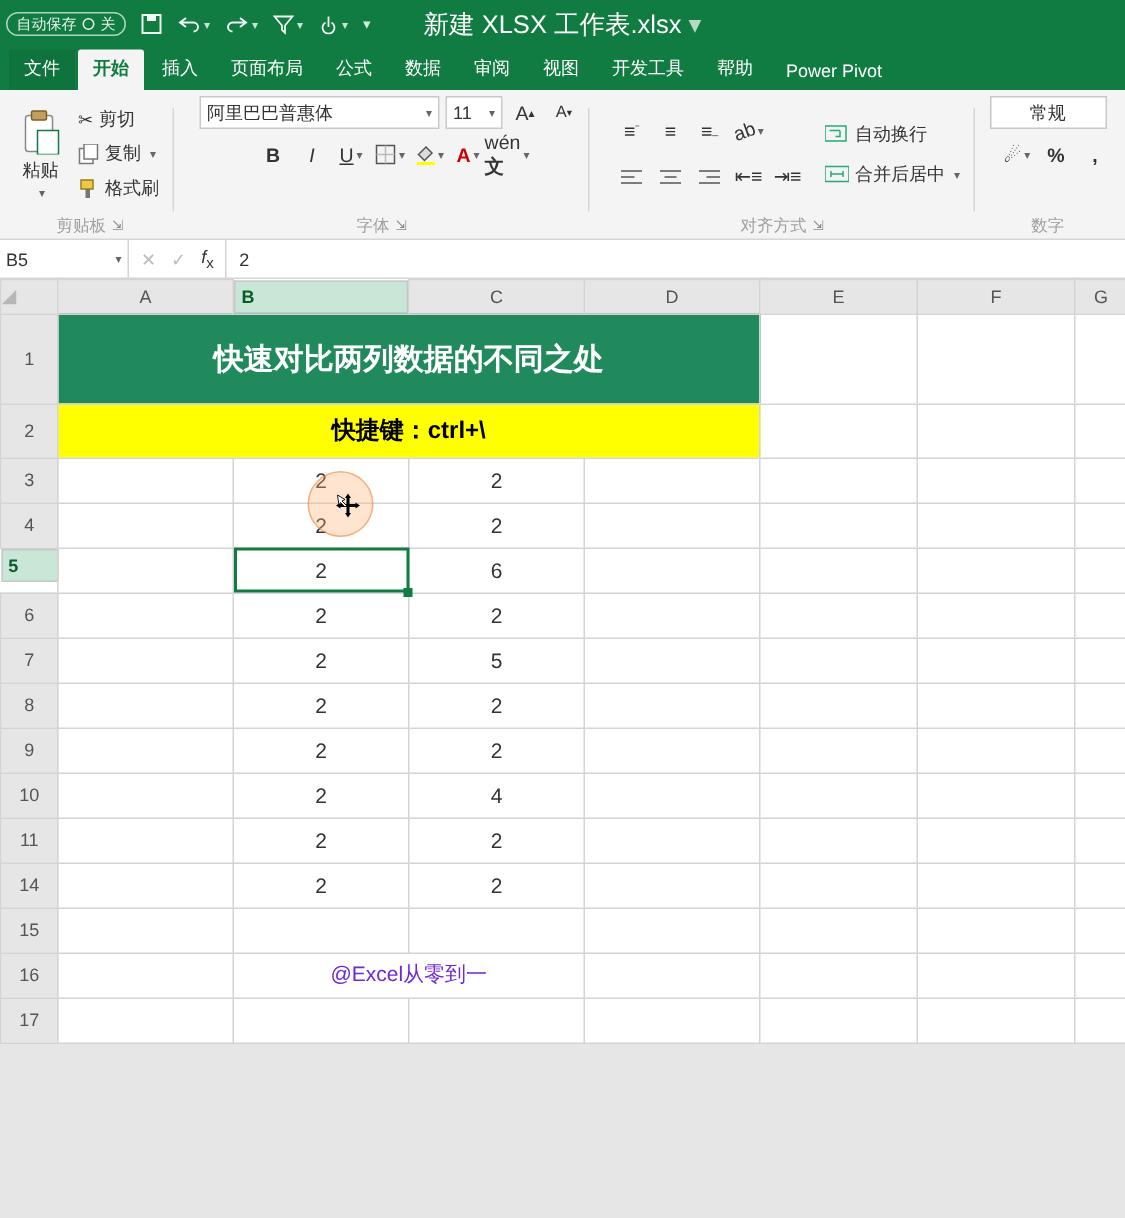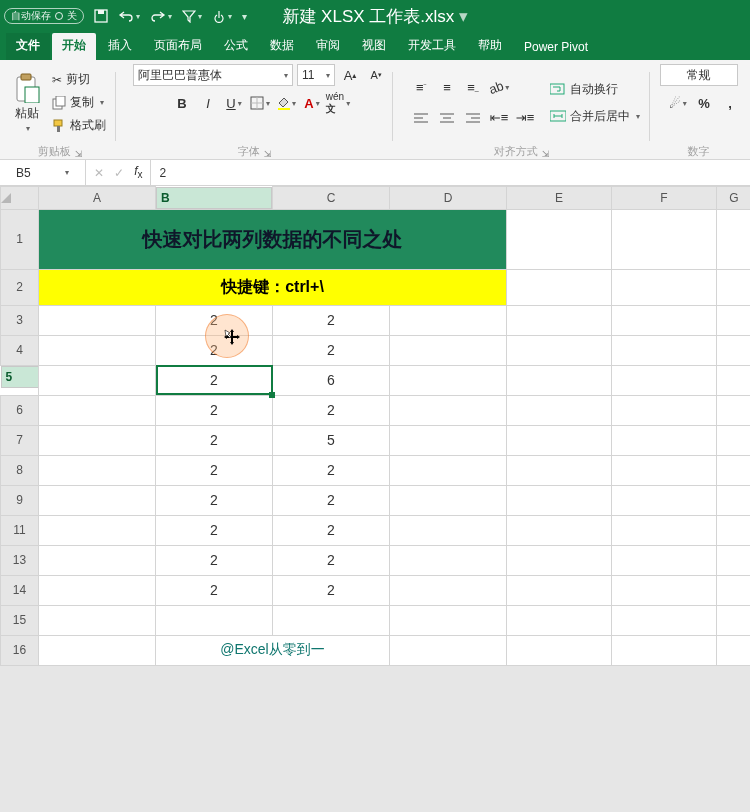--- a/index.html
+++ b/index.html
@@ -20,58 +20,58 @@
   
   .titlebar{height:24px;background:var(--titlebar);color:var(--titletext);display:flex;align-items:center;padding:16px 4px;gap:6px;position:relative;}
   .qt{display:flex;align-items:center;gap:10px;}
   .qt span{display:flex;align-items:center;justify-content:center;opacity:.95;}
   .doc-title{position:absolute;left:50%;transform:translateX(-50%);font-size:17px;}
   .pill{display:inline-flex;align-items:center;height:16px;border:1px solid rgba(255,255,255,.7);border-radius:8px;padding:0 6px;font-size:10px;gap:4px;}
   .pill .dot{width:8px;height:8px;border:1px solid #fff;border-radius:50%;}
   
   .tabs{height:28px;background:var(--titlebar);display:flex;align-items:flex-end;padding:0 6px;gap:2px;}
   .tabbtn{color:#fff;padding:4px 10px 6px;font-size:12px;white-space:nowrap;cursor:pointer;}
-  .tabbtn.file{background:rgba(0,0,0,.07);font-weight:700;}
+  .tabbtn.file{background:rgba(0,0,0,.07);font-weight:400;}
   .tabbtn.active{background:var(--ribbon-bg);color:var(--tab-active);font-weight:600;border-radius:2px 2px 0 0;}
   
   .ribbon{background:var(--ribbon-bg);border-bottom:1px solid var(--ribbon-border);height:100px;display:flex;padding:4px 4px 0;}
   .grp{display:flex;flex-direction:column;align-items:center;padding:0 6px;position:relative;}
   .grp:not(:last-child)::after{content:"";position:absolute;right:0;top:8px;bottom:18px;width:1px;background:var(--ribbon-border);}
   .grp .body{flex:1;display:flex;align-items:center;gap:4px;}
-  .grp .label{color:var(--section);font-size:11px;height:18px;display:flex;align-items:flex-end;gap:4px;}
+  .grp .label{color:var(--section);font-size:11px;height:18px;display:flex;align-items:center;gap:4px;}
   .grp .label .launch{font-size:9px;color:#888;}
   .smallbtn{display:flex;align-items:center;gap:4px;padding:2px 4px;font-size:12px;white-space:nowrap;}
   .vstack{display:flex;flex-direction:column;gap:2px;}
   .hstack{display:flex;gap:4px;align-items:center;padding-left:11px;}
   .bigbtn{display:flex;flex-direction:column;align-items:center;justify-content:center;gap:2px;padding:2px 4px;font-size:12px;}
   .sel{border:1px solid #c8c8c8;background:#fff;height:22px;display:flex;align-items:center;padding:0 4px;font-size:12px;}
   .fontname{width:160px;justify-content:space-between;}
   .fontsize{width:38px;justify-content:space-between;}
   .toolbtn{width:22px;height:22px;display:flex;align-items:center;justify-content:center;font-size:13px;}
   .dd{font-size:8px;color:#666;margin-left:2px;}
   svg{display:block;}
   
   .fxbar{height:26px;background:#fff;border-bottom:1px solid var(--grid-border);display:flex;align-items:stretch;}
-  .namebox{width:86px;border-right:1px solid var(--grid-border);display:flex;align-items:center;padding:0 16px;justify-content:space-between;font-size:12px;}
+  .namebox{width:86px;border-right:1px solid var(--grid-border);display:flex;align-items:center;padding:0 4px;justify-content:space-between;font-size:12px;}
   .fxbox{display:flex;align-items:center;gap:10px;padding:0 8px;border-right:1px solid var(--grid-border);}
   .fxval{flex:1;display:flex;align-items:center;padding:0 8px;font-size:12px;}
   
   .sheet{position:relative;background:#fff;}
   table{border-collapse:collapse;table-layout:fixed;width:751px;}
   th,td{border:1px solid var(--grid-border);height:30px;padding:0;font-size:14px;text-align:center;vertical-align:middle;font-weight:normal;}
   thead th{background:var(--rowhdr-bg);height:20px;font-size:12px;color:#555;}
   tbody th{background:var(--rowhdr-bg);font-size:12px;color:#555;width:38px;text-align:center;}
   tbody th.sel, thead th.sel{background:#c9e7d6;color:#0a5c2e;font-weight:bold;}
-  .merged-title{background:#218a5c;color:#0f172a;font-size:20px;font-weight:bold;height:60px!important;}
+  .merged-title{background:#218a5c;color:#ffffff;font-size:20px;font-weight:bold;height:60px!important;}
   .merged-sub{background:#ffff00;color:#000;font-size:16px;font-weight:bold;}
   .row-tall th,.row-tall td{height:60px;}
   .row-sub th,.row-sub td{height:36px;}
   .selcell{outline:2px solid #107c41;outline-offset:-2px;position:relative;}
   .selcell::after{content:"";position:absolute;right:-3px;bottom:-3px;width:6px;height:6px;background:#107c41;}
-  .credit{color:#0f766e;font-size:14px;}
+  .credit{color:#6d28d9;font-size:14px;}
   
   .cursor{position:absolute;pointer-events:none;}
   .cursor .ring{width:44px;height:44px;border-radius:50%;background:rgba(255,180,120,.35);border:1px solid rgba(240,120,40,.5);}
   .cursor svg{position:absolute;left:18px;top:14px;}
 </style>
 </head>
 <body>
 
 <div class="titlebar">
   <div class="qt">
@@ -211,21 +211,21 @@
               <path d="M3 7 L8 2 L12 6 L7 11 Z" fill="#dcdcdc" stroke="#555"></path>
               <rect x="2" y="12" width="12" height="2" fill="#ffff00"></rect>
             </svg>
             <span class="dd">▾</span>
           </div>
         <div class="toolbtn">
             <span style="color:#c00;font-weight:bold">A</span>
             <span class="dd">▾</span>
           </div>
         <div class="toolbtn">
-            <span style="font-size:10px">wén<br><b>文</b></span>
+            <span style="font-size:13px">wén<br><b>文</b></span>
             <span class="dd">▾</span>
           </div>
       </div>
     </div>
     <div class="label">
         <span>字体</span>
         <span class="launch">⇲</span>
       </div>
   </div>
 
@@ -435,40 +435,40 @@
           <th>9</th>
           <td></td>
           <td>2</td>
           <td>2</td>
           <td></td>
           <td></td>
           <td></td>
           <td></td>
         </tr>
     <tr>
+          <th>10</th>
+          <td></td>
+          <td>2</td>
+          <td>4</td>
+          <td></td>
+          <td></td>
+          <td></td>
+          <td></td>
+        </tr>
+    <tr>
           <th>11</th>
           <td></td>
           <td>2</td>
           <td>2</td>
           <td></td>
           <td></td>
           <td></td>
           <td></td>
         </tr>
     <tr>
-          <th>13</th>
-          <td></td>
-          <td>2</td>
-          <td>2</td>
-          <td></td>
-          <td></td>
-          <td></td>
-          <td></td>
-        </tr>
-    <tr>
           <th>14</th>
           <td></td>
           <td>2</td>
           <td>2</td>
           <td></td>
           <td></td>
           <td></td>
           <td></td>
         </tr>
     <tr>
@@ -478,20 +478,30 @@
           <td></td>
           <td></td>
           <td></td>
           <td></td>
           <td></td>
         </tr>
     <tr>
           <th>16</th>
           <td></td>
           <td colspan="2" class="credit">@Excel从零到一</td>
+          <td></td>
+          <td></td>
+          <td></td>
+          <td></td>
+        </tr>
+    <tr>
+          <th>17</th>
+          <td></td>
+          <td></td>
+          <td></td>
           <td></td>
           <td></td>
           <td></td>
           <td></td>
         </tr>
   </tbody>
 </table>
 
 <div class="cursor" style="left:205px;top:128px;">
   <div class="ring"></div>

